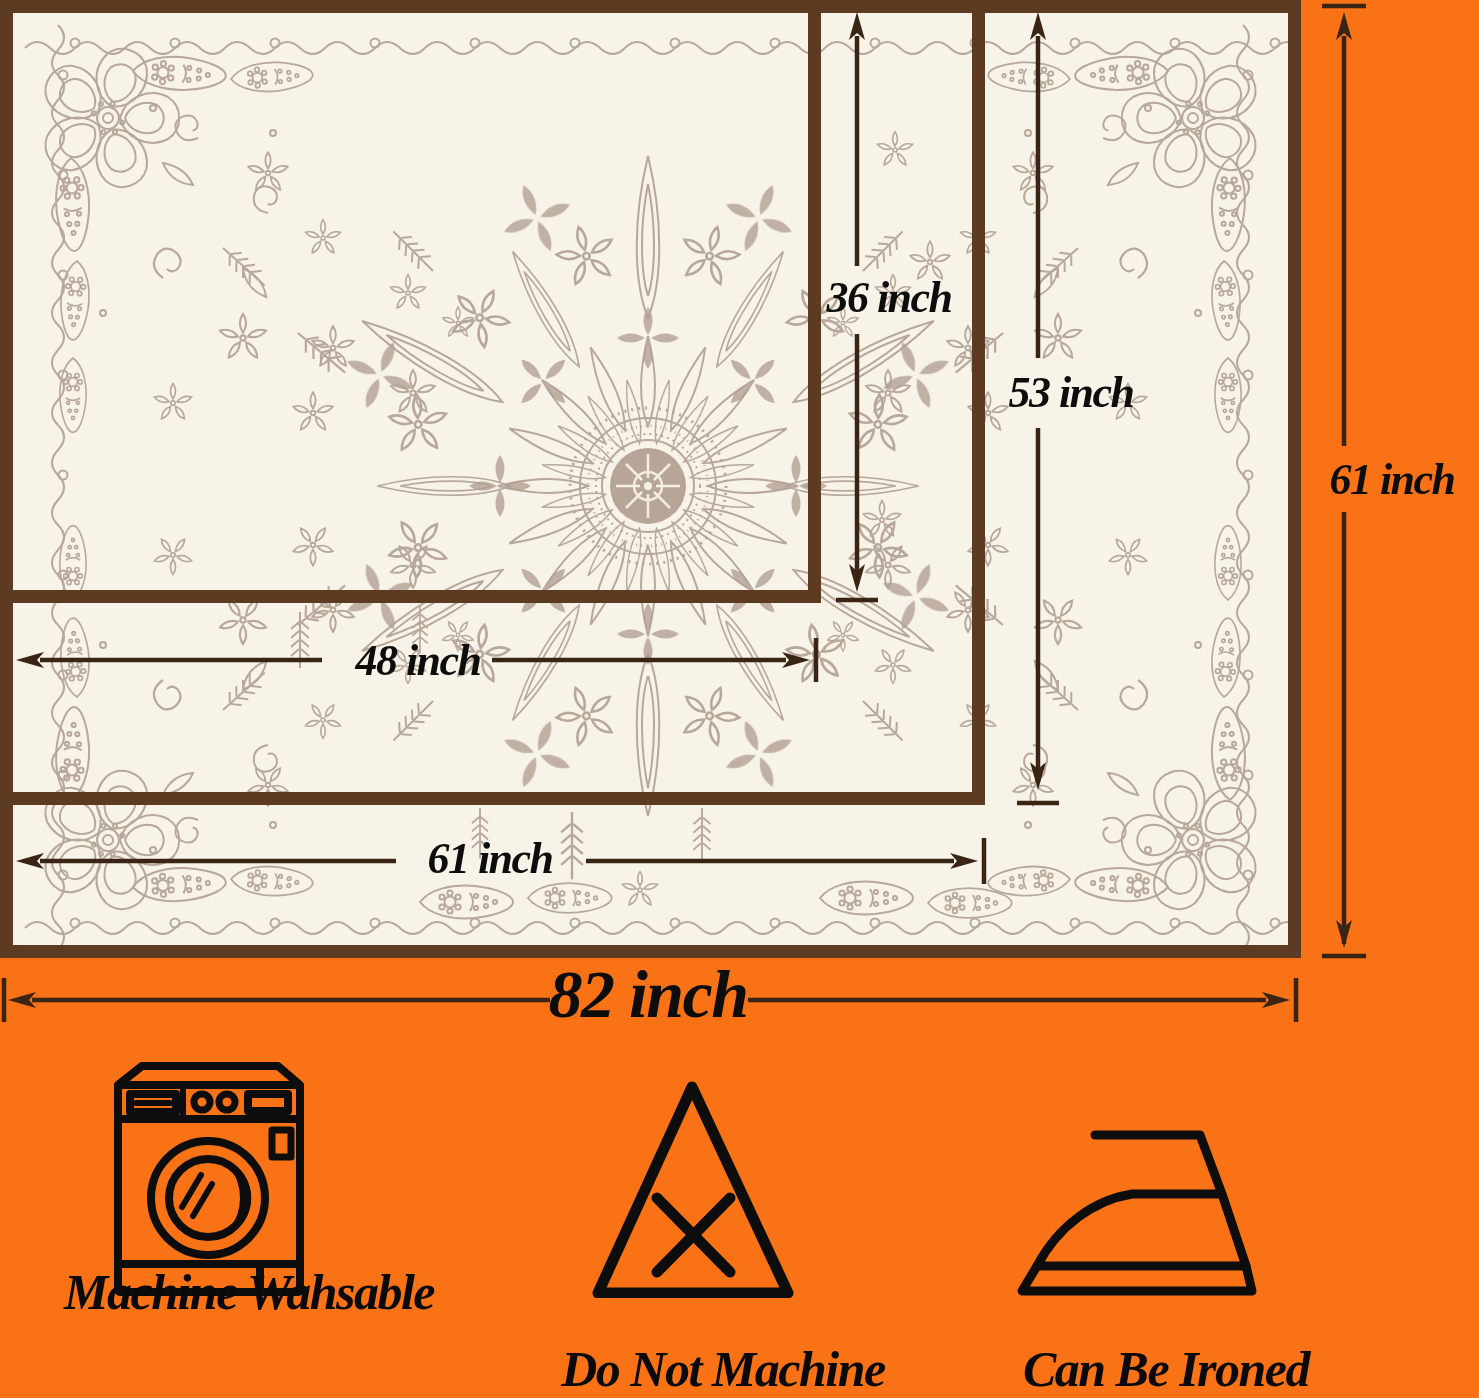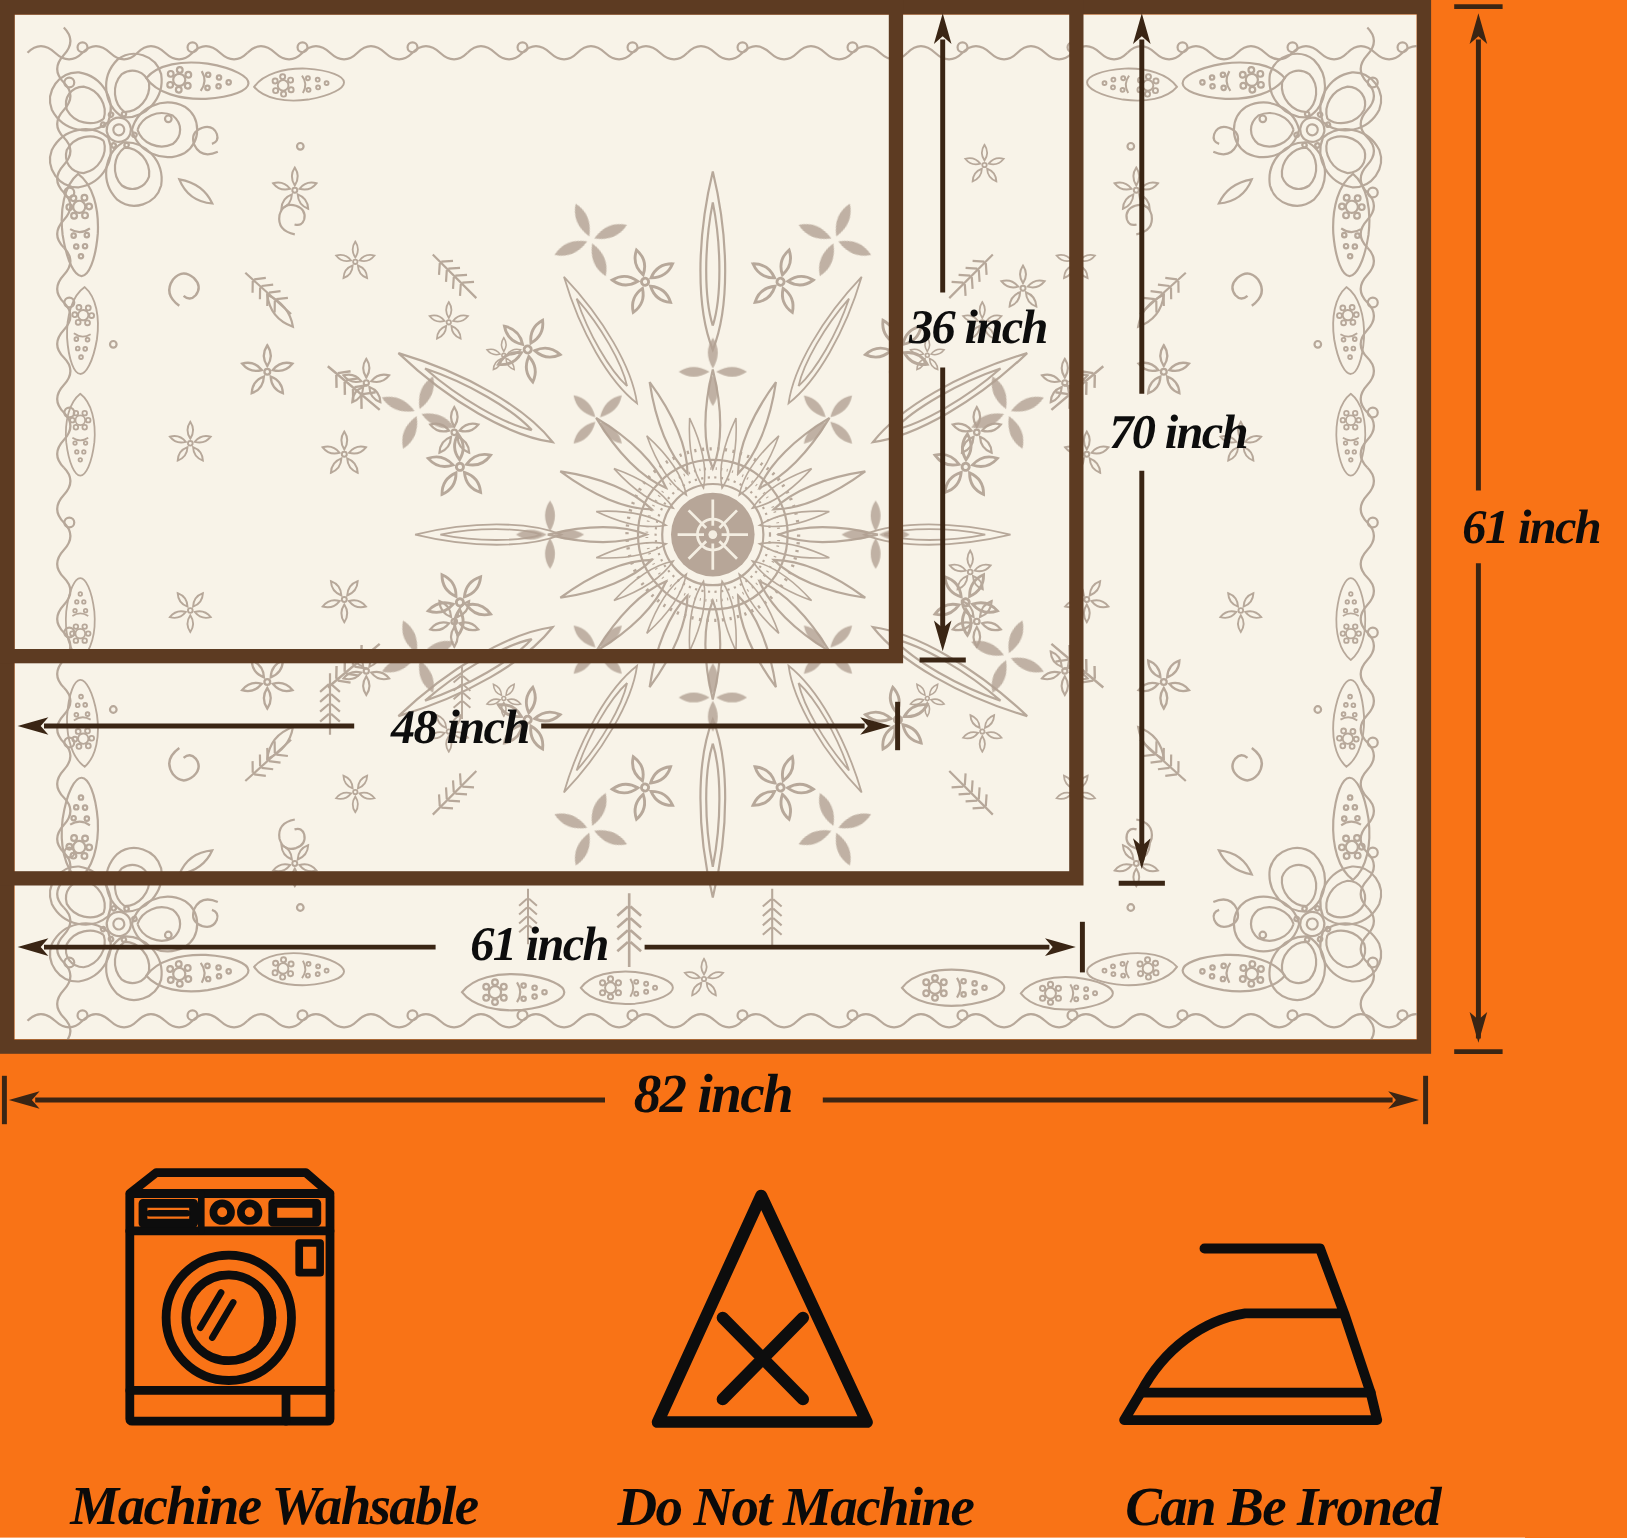--- a/index.html
+++ b/index.html
@@ -6,21 +6,21 @@
   .stage{
     position:relative;width:1479px;height:1398px;background:#f97316;overflow:hidden;
     font-family:Liberation Serif, serif;
   }
   .decor{position:absolute;left:0;top:0;}
   .dim{
     position:absolute;transform:translate(-50%,-50%);
     font-weight:bold;font-style:italic;font-size:44px;letter-spacing:-1.5px;
     color:#0d0d0d;white-space:nowrap;line-height:1;
   }
-  .dim--big{font-size:50px;}
+  .dim--big{font-size:68px;}
   .care-label{
     position:absolute;transform:translate(-50%,-50%);
     font-weight:bold;font-style:italic;font-size:50px;letter-spacing:-1.5px;
     color:#0a0a0a;white-space:nowrap;line-height:1;
   }
   .icon{position:absolute;}
 </style>
 </head>
 <body>
 
@@ -300,21 +300,21 @@
 
       <path d="M4,978 V1022" fill="none"></path>
       <polygon points="8,1000 36,992 29,1000 36,1008" stroke="none"></polygon>
       <path d="M32,1000 H550 M748,1000 H1266" fill="none"></path>
       <polygon points="1290,1000 1262,992 1269,1000 1262,1008" stroke="none"></polygon>
       <path d="M1296,978 V1022" fill="none"></path>
     </g>
   </svg>
 
   <div class="dim" style="left:889px;top:298px;">36 inch</div>
-  <div class="dim" style="left:1071px;top:393px;">70 inch</div>
+  <div class="dim" style="left:1071px;top:393px;">53 inch</div>
   <div class="dim" style="left:1392px;top:480px;">61 inch</div>
   <div class="dim" style="left:418px;top:661px;">48 inch</div>
   <div class="dim" style="left:490px;top:859px;">61 inch</div>
   <div class="dim dim--big" style="left:648px;top:994px;">82 inch</div>
 
   <div>
 
     <svg class="icon" style="left:108px;top:1058px;" width="200" height="240" viewBox="0 0 200 240" fill="none" stroke="#0d0d0d" stroke-width="8" stroke-linejoin="round" stroke-linecap="round">
       <path d="M10,27 L34,8 H170 L192,27"></path>
       <rect x="10" y="27" width="182" height="207" rx="2"></rect>
@@ -336,18 +336,18 @@
     <svg class="icon" style="left:580px;top:1076px;" width="220" height="222" viewBox="0 0 220 222" fill="none" stroke="#0d0d0d" stroke-width="11" stroke-linejoin="round" stroke-linecap="round">
       <path d="M112,11 L208,217 H18 Z"></path>
       <path d="M77,122 L150,196 M150,122 L77,196"></path>
     </svg>
 
     <svg class="icon" style="left:1010px;top:1120px;" width="250" height="185" viewBox="0 0 250 185" fill="none" stroke="#0d0d0d" stroke-width="9" stroke-linejoin="round" stroke-linecap="round">
       <path d="M85,15 H190 L212,74 H122 C84,80 48,106 27,146 L12,171 H242 L236,146 L212,74"></path>
       <path d="M27,146 H236"></path>
     </svg>
 
-    <div class="care-label" style="left:249px;top:1368px;">Machine Wahsable</div>
+    <div class="care-label" style="left:249px;top:1292px;">Machine Wahsable</div>
     <div class="care-label" style="left:723px;top:1369px;">Do Not Machine</div>
     <div class="care-label" style="left:1166px;top:1369px;">Can Be Ironed</div>
   </div>
 
 </div>
 
 </body></html>

